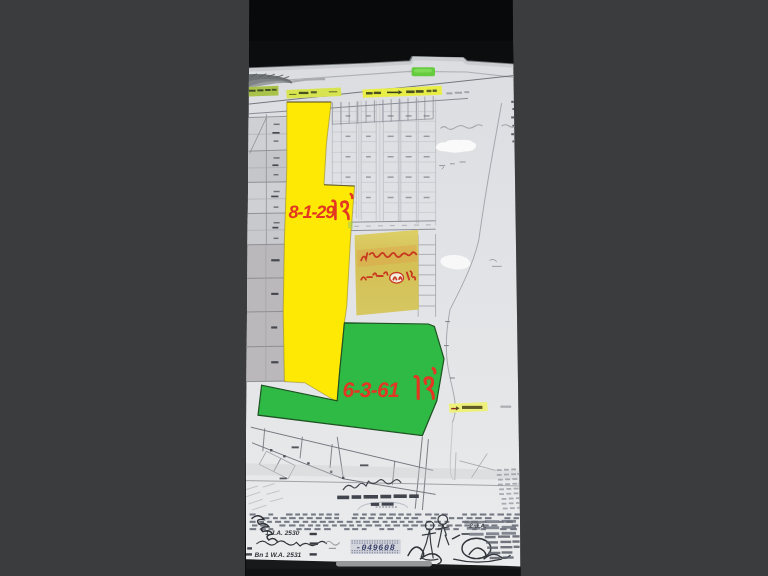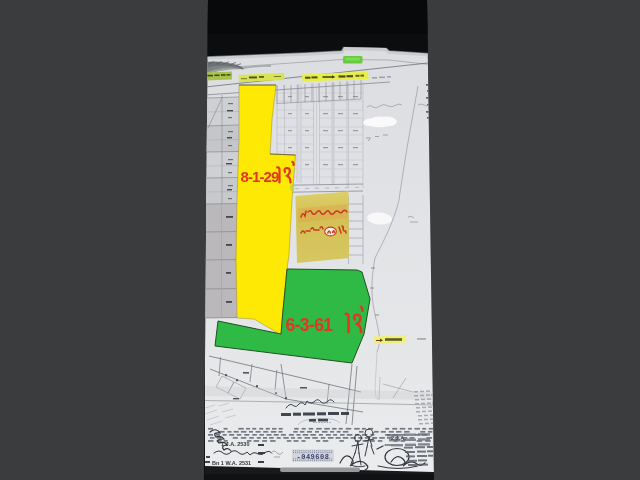--- a/index.html
+++ b/index.html
@@ -1,19 +1,19 @@
 <!DOCTYPE html>
 <html><head>
 <meta charset="utf-8">
 <style>
 html,body{margin:0;padding:0;}
 body{width:640px;height:480px;background:#3a3c3e;overflow:hidden;position:relative;
  font-family:"Liberation Sans", sans-serif;}
 #photo{position:absolute;left:204px;top:0;width:230px;height:480px;background:#0a0c0e;
- clip-path:polygon(4px 0,223px 0,230px 480px,0 480px);}
+ clip-path:polygon(4px 0,223px 0,230px 480px,0 480px);font-style:italic;}
 #photo svg{position:absolute;left:1px;top:0;}
 </style>
 </head>
 <body>
 
 <div id="photo">
 <svg width="229" height="480" viewBox="0 0 229 480" xmlns="http://www.w3.org/2000/svg">
 <defs>
 <linearGradient id="paperg" x1="0" y1="0" x2="0" y2="1">
  <stop offset="0" stop-color="#dcdde0"></stop>

